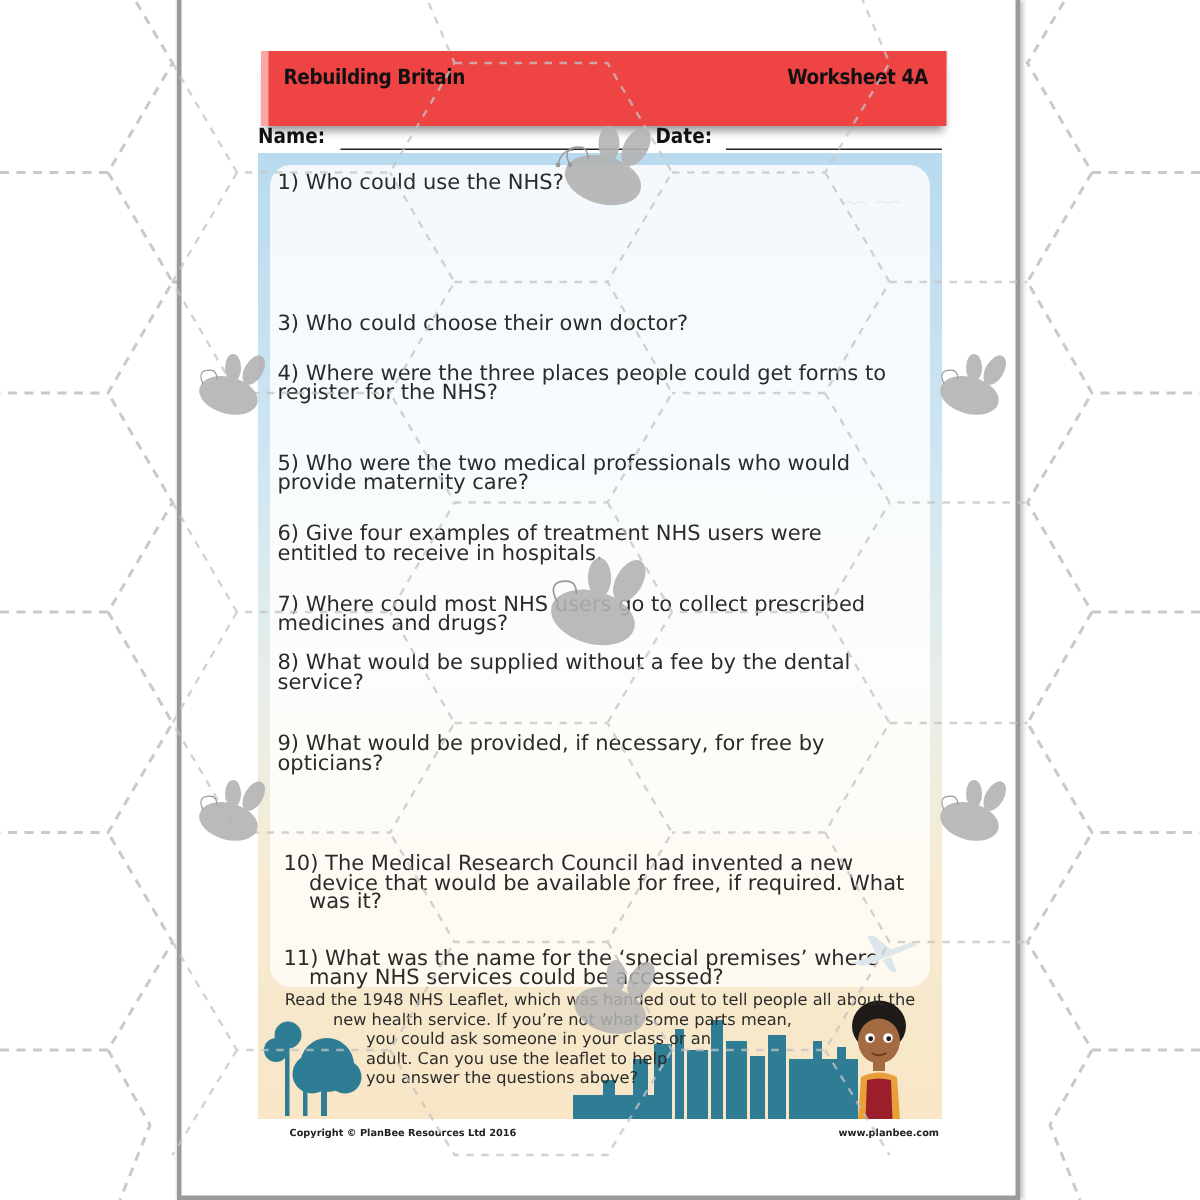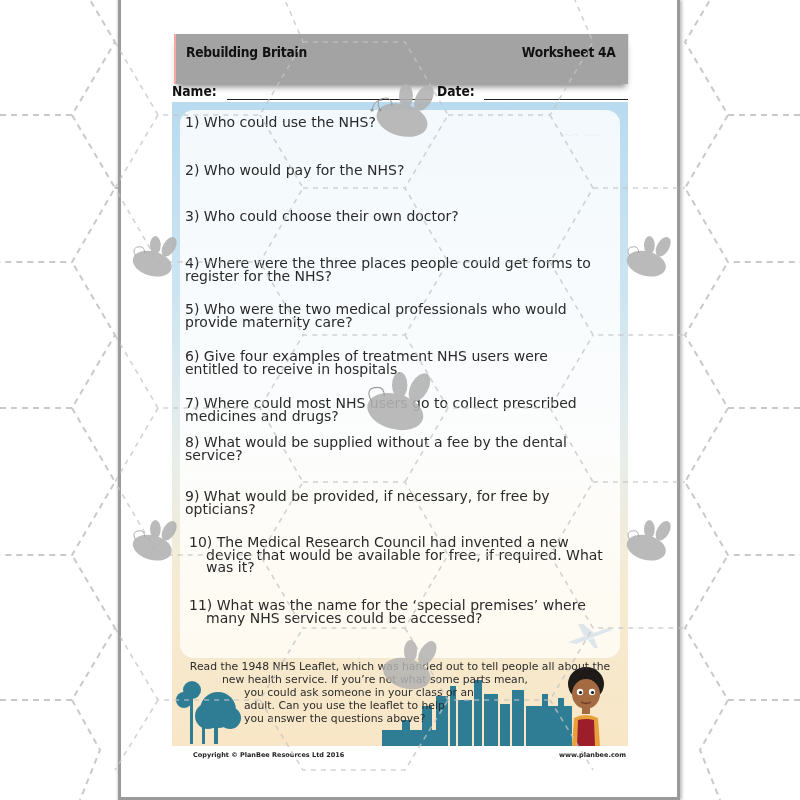--- a/index.html
+++ b/index.html
@@ -12,23 +12,23 @@
     .page {
       position: absolute; left: 118px; top: 0; width: 562px; height: 800px;
       background: #ffffff;
       border-left: 3px solid #9a9a9a; border-right: 3px solid #9a9a9a; border-bottom: 3px solid #9a9a9a;
       box-shadow: 2px 0 3px rgba(0,0,0,0.25), -1px 0 2px rgba(0,0,0,0.15);
       box-sizing: border-box; z-index: 1;
     }
     .hex-overlay { position: absolute; left: 0; top: 0; width: 800px; height: 800px; z-index: 5; pointer-events: none; }
     .header-band {
       position: absolute; left: 174px; top: 34px; width: 452px; height: 50px;
-      background: #a3a3a3; z-index: 2;
+      background: #ef4444; z-index: 2;
       box-shadow: 0 6px 6px -3px rgba(0,0,0,0.45);
-      border-left: 2px solid #fca5a5; border-right: 1px solid #e4e4e4;
+      border-left: 5px solid #fca5a5; border-right: 1px solid #e4e4e4;
     }
     .hdr-title, .hdr-sheet {
       position: absolute; top: 10px; font-family: "DejaVu Sans", sans-serif;
       font-weight: bold; font-size: 14px; color: #111; letter-spacing: -0.3px;
       transform: scaleX(0.88);
     }
     .hdr-title { left: 10px; transform-origin: left center; }
     .hdr-sheet { right: 12px; transform-origin: right center; }
     .name-row {
       position: absolute; left: 172px; top: 82px; width: 456px; height: 20px; z-index: 3;
@@ -48,21 +48,21 @@
     .panel-inner {
       position: absolute; left: 8px; top: 8px; width: 440px; height: 548px;
       background: linear-gradient(to bottom, rgba(255,255,255,0.82), rgba(255,255,255,0.88) 60%, rgba(255,252,244,0.9));
       border-radius: 14px;
     }
     .birds { position: absolute; left: 200px; top: 30px; width: 240px; height: 40px; }
     .question {
       position: absolute; left: 13px; width: 420px;
       font-size: 14px; color: #2a2a2a; line-height: 12.5px;
     }
-    .q-indent { padding-left: 17px; text-indent: -17px; }
+    .q-indent { padding-left: 17px; text-indent: -17px; margin-top: 34px; }
     .footer-text {
       position: absolute; left: 0; top: 558px; width: 456px; text-align: center;
       font-size: 10.8px; color: #2b2b2b; line-height: 13.5px;
     }
     .ft-line { position: absolute; white-space: nowrap; }
     .copyright, .website {
       position: absolute; top: 751px; font-size: 6.5px; font-weight: bold; color: #222; z-index: 3; padding-left: 21px;
     }
     .copyright { left: 172px; }
     .website { right: 174px; }
@@ -114,23 +114,22 @@
       <path d="M212,4 q4,-3 8,0 q4,-3 8,0"></path>
       <path d="M10,40 q3,-3 6,0 q3,-3 6,0" stroke="#c7d8e2"></path>
       <path d="M40,34 q3,-3 6,0 q3,-3 6,0" stroke="#c7d8e2"></path>
       <path d="M120,30 q3,-3 6,0 q3,-3 6,0" stroke="#c7d8e2"></path>
       <path d="M150,24 q3,-3 6,0 q3,-3 6,0" stroke="#c7d8e2"></path>
     </g>
   </svg>
   <div class="panel-inner"></div>
 
   <div class="question" style="top:14px"><span>1)</span> <span>Who could use the NHS?</span></div>
-  <div class="question" style="top:62px"><span>2)</span> <span>Who would pay for the NHS?</span></div>
   <div class="question" style="top:108px"><span>3)</span> <span>Who could choose their own doctor?</span></div>
-  <div class="question" style="top:155px"><span>4)</span> <span>Where were the three places people could get forms to register for the NHS?</span></div>
+  <div class="question" style="top:141px"><span>4)</span> <span>Where were the three places people could get forms to register for the NHS?</span></div>
   <div class="question" style="top:201px"><span>5)</span> <span>Who were the two medical professionals who would provide maternity care?</span></div>
   <div class="question" style="top:248px"><span>6)</span> <span>Give four examples of treatment NHS users were entitled to receive in hospitals.</span></div>
   <div class="question" style="top:295px"><span>7)</span> <span>Where could most NHS users go to collect prescribed medicines and drugs?</span></div>
   <div class="question" style="top:334px"><span>8)</span> <span>What would be supplied without a fee by the dental service?</span></div>
   <div class="question" style="top:388px"><span>9)</span> <span>What would be provided, if necessary, for free by opticians?</span></div>
   <div class="question q-indent" style="top:434px; left:17px; width:400px;"><span>10)</span> <span>The Medical Research Council had invented a new device that would be available for free, if required. What was it?</span></div>
   <div class="question q-indent" style="top:497px; left:17px; width:412px;"><span>11)</span> <span>What was the name for the ‘special premises’ where many NHS services could be accessed?</span></div>
 
   <svg class="plane" width="50" height="30" viewBox="0 0 50 30">
     <g fill="#dde6ea">

